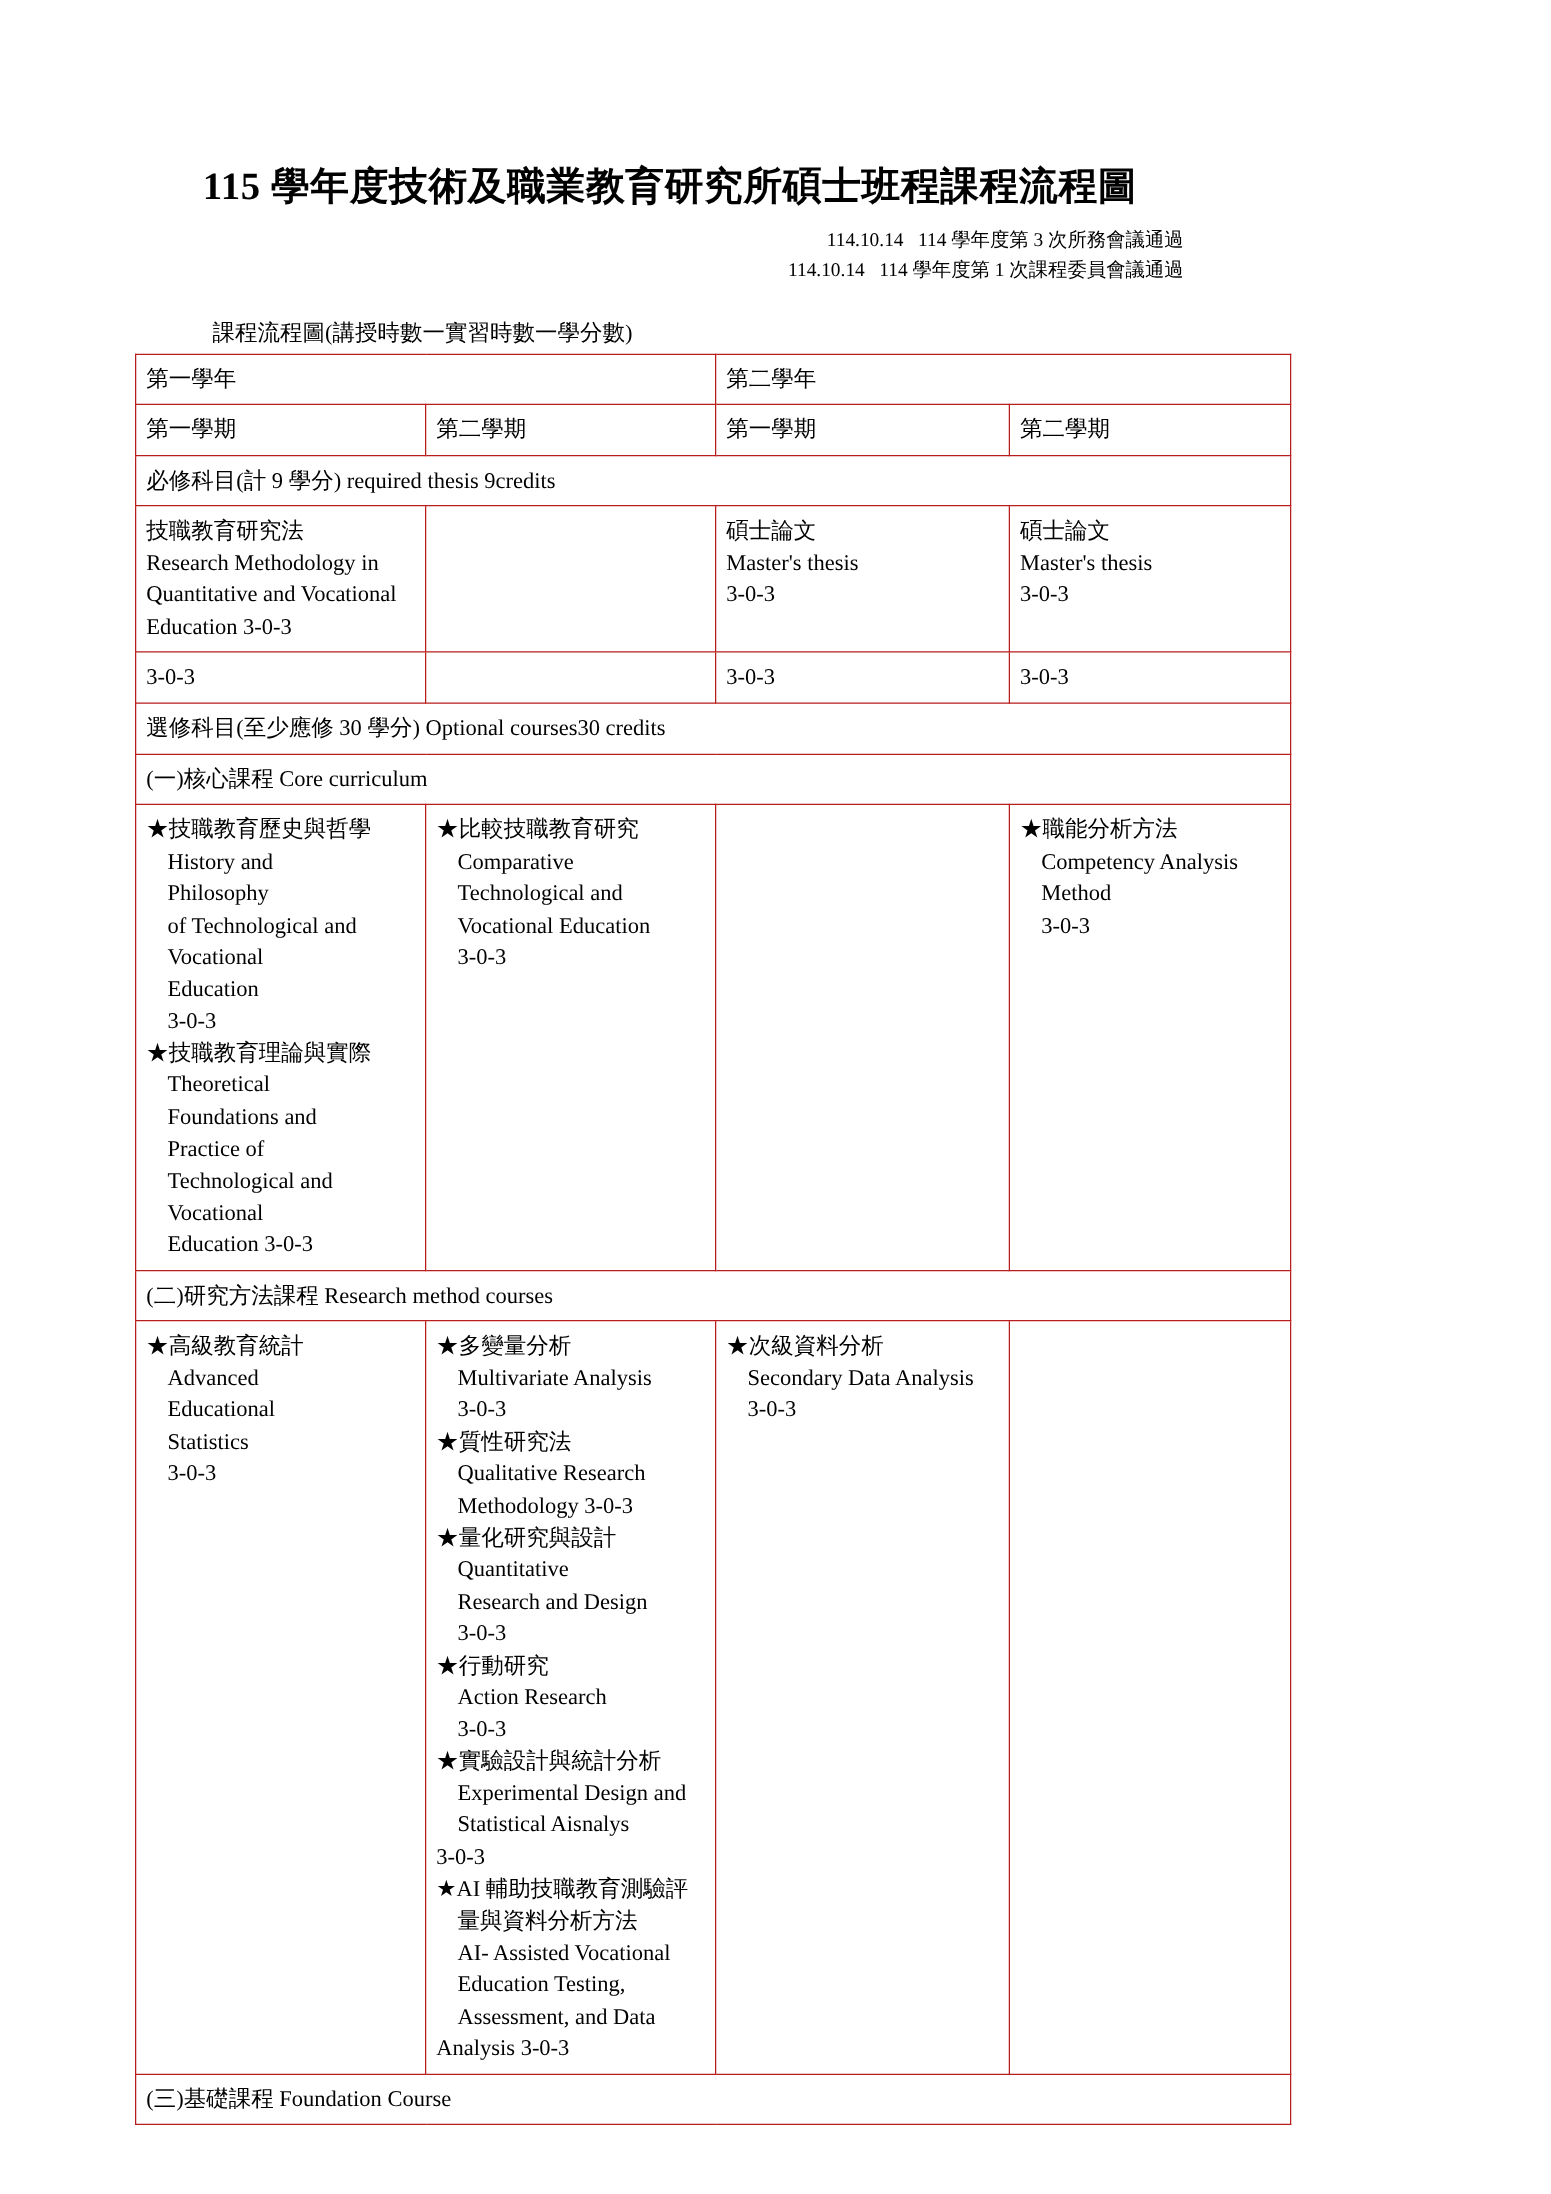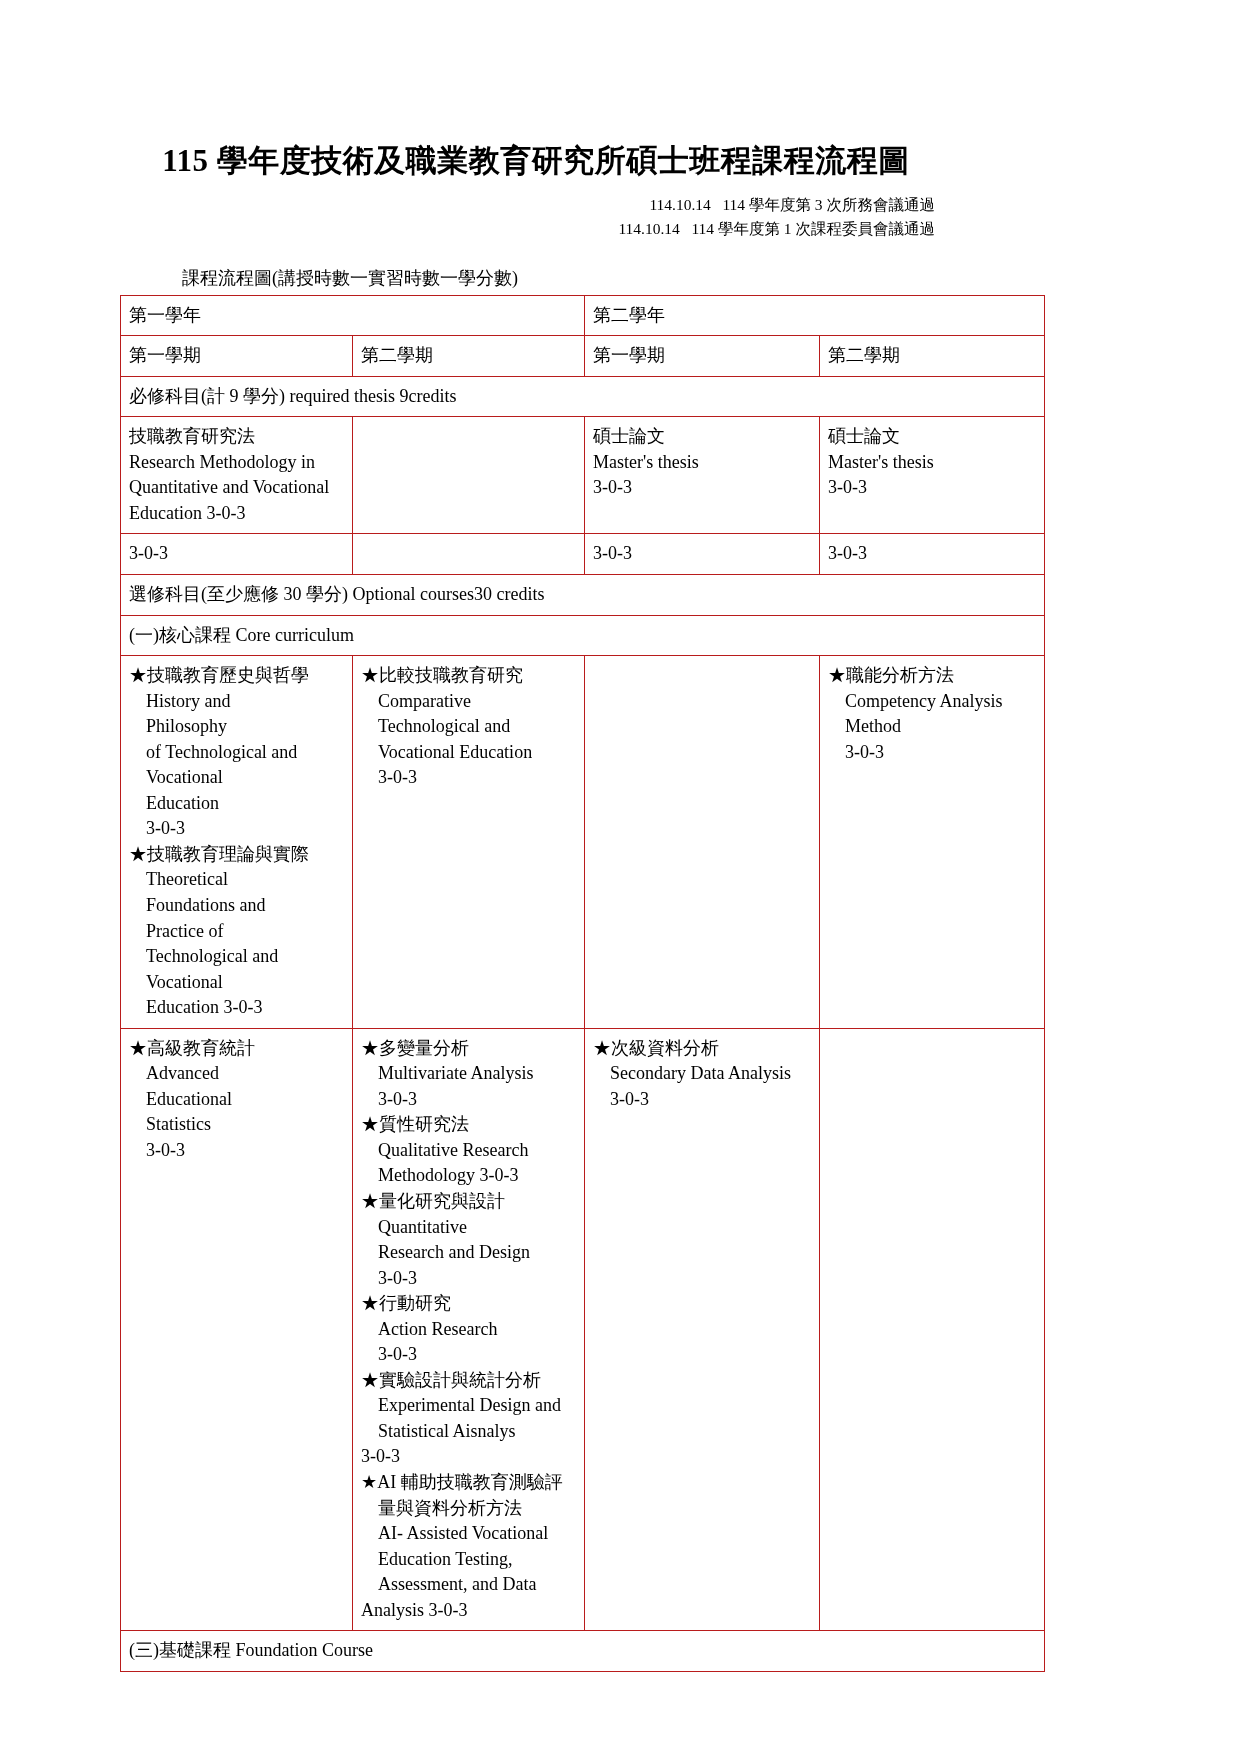--- a/index.html
+++ b/index.html
@@ -11,21 +11,21 @@
     width: 1241px;
     min-height: 1755px;
     font-family: "Liberation Serif", "DejaVu Serif", serif;
     color: #000000;
     -webkit-font-smoothing: antialiased;
   }
   .page {
     width: 1072px;
     min-height: 1755px;
     box-sizing: border-box;
-    padding: 12px;
+    padding: 0;
     position: relative;
   }
   .doc-title {
     text-align: center;
     font-size: 31px;
     font-weight: bold;
     letter-spacing: 0.5px;
     margin: 0;
     padding: 130px 0 0 0;
     line-height: 1.2;
@@ -180,20 +180,23 @@
           </td>
           <td class="cell-empty"></td>
           <td>
             <span class="star-line">★職能分析方法</span>
             <span class="indent">Competency Analysis</span>
             <span class="indent">Method</span>
             <span class="indent">3-0-3</span>
           </td>
         </tr>
 
+        <tr>
+          <td colspan="4" class="full-row">(二)研究方法課程 Research method courses</td>
+        </tr>
 
         <tr class="tall-rm">
           <td>
             <span class="star-line">★高級教育統計</span>
             <span class="indent">Advanced</span>
             <span class="indent">Educational</span>
             <span class="indent">Statistics</span>
             <span class="indent">3-0-3</span>
           </td>
           <td>

